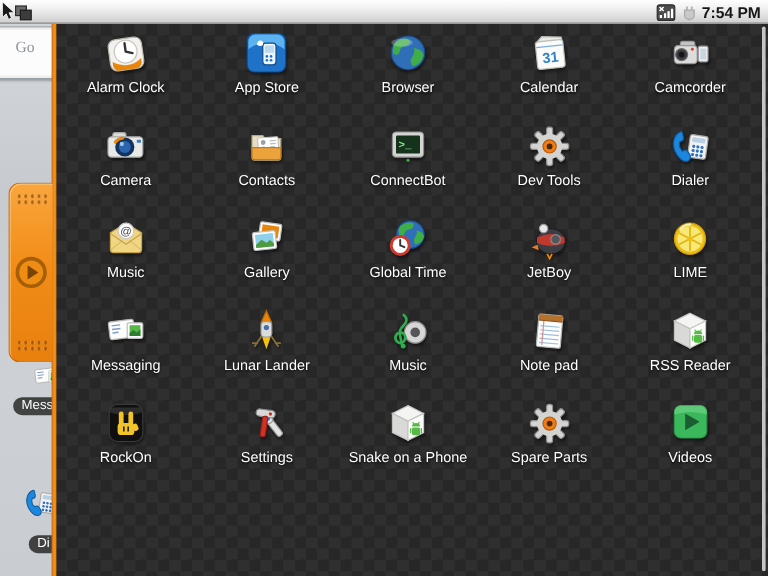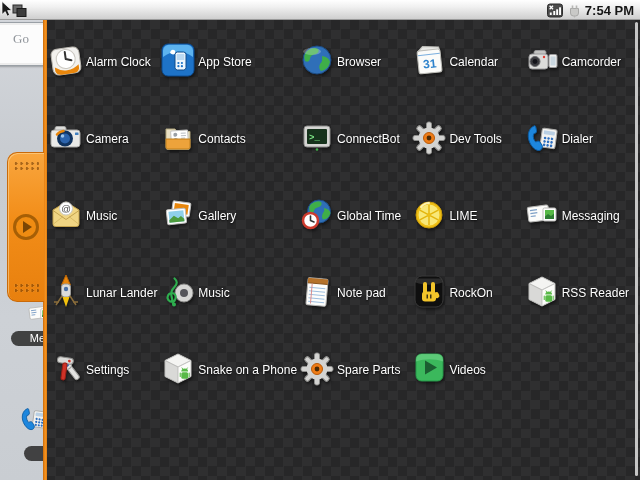--- a/index.html
+++ b/index.html
@@ -1,17 +1,17 @@
 <!DOCTYPE html>
 <html><head>
 <meta charset="utf-8">
 <style>
   html,body{margin:0;padding:0;background:#000;}
   .screen{position:relative;width:640px;height:480px;overflow:hidden;
-          font-family:"Liberation Sans",sans-serif;background:#282828;text-align:right;}
+          font-family:"Liberation Sans",sans-serif;background:#282828;}
 
   
   .statusbar{position:absolute;left:0;top:0;width:640px;height:20px;
     background:linear-gradient(180deg,#ffffff 0%,#f1f1f1 35%,#dcdcdc 75%,#cfcfcf 100%);
     border-bottom:1px solid #9a9a9a;box-sizing:border-box;z-index:30;}
   .status-right{position:absolute;right:6px;top:0;height:20px;display:flex;align-items:center;gap:3px;}
   .status-time{font-size:13px;font-weight:bold;color:#161616;letter-spacing:0;}
 
   
   .cursor{position:absolute;left:1px;top:1px;width:28px;height:18px;z-index:50;}
@@ -47,21 +47,21 @@
     background-image:radial-gradient(circle at 2px 2.5px, rgba(105,52,0,.55) 1.3px, rgba(255,180,80,.5) 1.6px, transparent 2px);
     background-size:5.5px 5px;}
   .dots-top{top:8px;} .dots-bottom{bottom:8px;}
   .handle-circle{position:absolute;left:50%;top:50%;transform:translate(-50%,-50%);
     width:20px;height:20px;border-radius:50%;border:3px solid #a65f06;background:#ef8c12;}
   .handle-circle::after{content:"";position:absolute;left:7px;top:4px;width:0;height:0;
     border-top:6px solid transparent;border-bottom:6px solid transparent;border-left:9px solid #7a4504;}
 
   .app-grid{position:absolute;left:46px;top:20px;width:588px;height:460px;z-index:3;
     display:grid;grid-template-columns:repeat(5,1fr);grid-auto-rows:77px;}
-  .app-cell{display:flex;flex-direction:row;align-items:center;padding-top:5px;cursor:pointer;}
+  .app-cell{display:flex;flex-direction:column;align-items:center;padding-top:5px;cursor:pointer;}
   .app-icon{width:40px;height:40px;filter:drop-shadow(1px 2px 1.5px rgba(0,0,0,.5));}
   .app-label{margin-top:1px;font-size:12px;color:#ffffff;text-shadow:0 1px 2px rgba(0,0,0,.9);white-space:nowrap;}
 
   .scrollbar{position:absolute;right:2px;top:22px;width:3px;height:454px;z-index:7;
     background:#c6c6c6;border-radius:2px;}
 </style>
 </head>
 <body>
 
 <svg width="0" height="0" style="position:absolute" aria-hidden="true">
@@ -422,20 +422,26 @@
     <span class="app-label">Gallery</span>
   </div>
 
   <div class="app-cell">
     <svg class="app-icon" viewBox="0 0 40 40">
           <use href="#icon-global-time" xlink:href="#icon-global-time"></use>
         </svg>
     <span class="app-label">Global Time</span>
   </div>
 
+  <div class="app-cell">
+    <svg class="app-icon" viewBox="0 0 40 40">
+          <use href="#icon-jetboy" xlink:href="#icon-jetboy"></use>
+        </svg>
+    <span class="app-label">JetBoy</span>
+  </div>
 
   <div class="app-cell">
     <svg class="app-icon" viewBox="0 0 40 40">
           <use href="#icon-lime" xlink:href="#icon-lime"></use>
         </svg>
     <span class="app-label">LIME</span>
   </div>
 
   <div class="app-cell">
     <svg class="app-icon" viewBox="0 0 40 40">
@@ -461,30 +467,30 @@
   <div class="app-cell">
     <svg class="app-icon" viewBox="0 0 40 40">
           <use href="#icon-notepad" xlink:href="#icon-notepad"></use>
         </svg>
     <span class="app-label">Note pad</span>
   </div>
 
 
   <div class="app-cell">
     <svg class="app-icon" viewBox="0 0 40 40">
+          <use href="#icon-rss-reader" xlink:href="#icon-rss-reader"></use>
+        </svg>
+    <span class="app-label">RSS Reader</span>
+  </div>
+
+  <div class="app-cell">
+    <svg class="app-icon" viewBox="0 0 40 40">
           <use href="#icon-rockon" xlink:href="#icon-rockon"></use>
         </svg>
     <span class="app-label">RockOn</span>
-  </div>
-
-  <div class="app-cell">
-    <svg class="app-icon" viewBox="0 0 40 40">
-          <use href="#icon-rss-reader" xlink:href="#icon-rss-reader"></use>
-        </svg>
-    <span class="app-label">RSS Reader</span>
   </div>
 
   <div class="app-cell">
     <svg class="app-icon" viewBox="0 0 40 40">
           <use href="#icon-settings" xlink:href="#icon-settings"></use>
         </svg>
     <span class="app-label">Settings</span>
   </div>
 
   <div class="app-cell">

